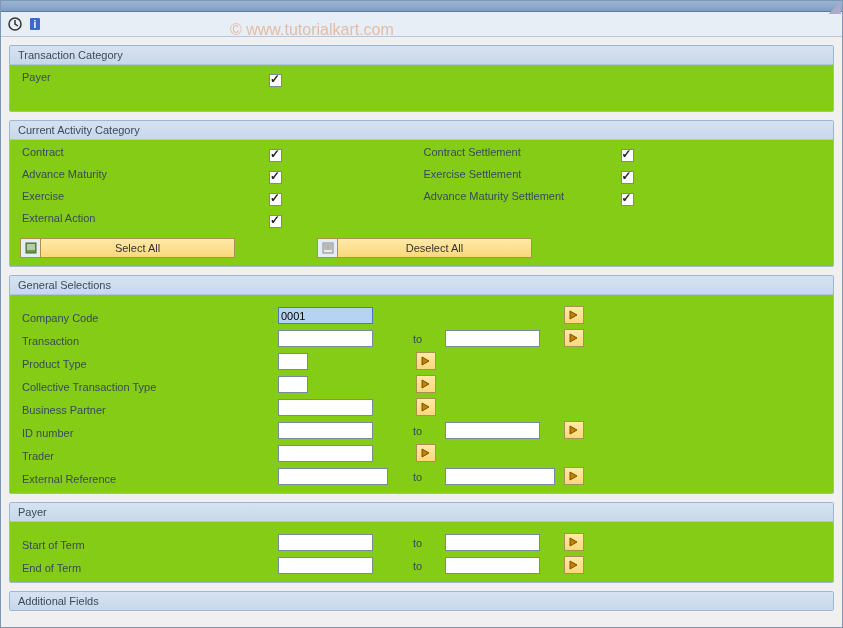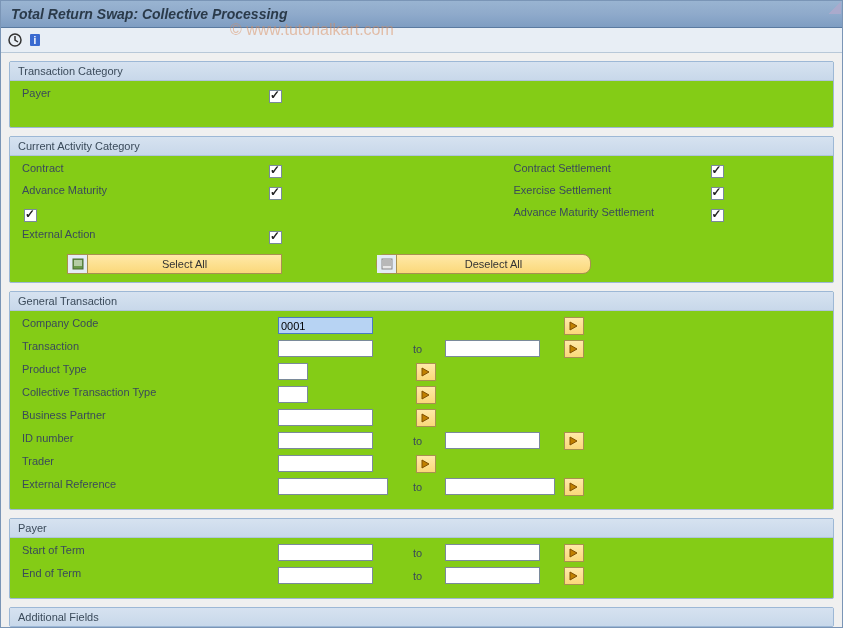--- a/index.html
+++ b/index.html
@@ -91,23 +91,22 @@
     flex: 1;
   }
   .col2 .form-label {
     width: 195px;
   }
   .col2-cb {
     width: 90px;
   }
   .btn-row {
     display: flex;
-    gap: 16px;
+    gap: 4px;
     margin-top: 4px;
-    margin-left: 47px;
   }
   .sap-btn {
     display: inline-flex;
     align-items: center;
     height: 20px;
     background: linear-gradient(to bottom, #ffe9a8, #fad87a);
     border: 1px solid #a89050;
     cursor: pointer;
     font-size: 11px;
     color: #333;
@@ -119,21 +118,21 @@
     border-right: 1px solid #a89050;
     display: inline-flex;
     align-items: center;
     justify-content: center;
   }
   .sap-btn .btn-label {
     flex: 1;
     text-align: center;
   }
   .btn-select { width: 215px; }
-  .btn-deselect { width: 215px; margin-left: 78px; border-radius: 8px;}
+  .btn-deselect { width: 215px; margin-left: 78px;}
   .txt-in {
     height: 17px;
     border: 1px solid #7a8a9a;
     background: #fff;
     font-size: 11px;
     padding: 0 2px;
   }
   .txt-in.selected { background:#b7d3f3; border:1px solid #4a7ac0;}
   .txt-in.narrow { width: 30px;}
   .txt-in.med { width: 95px;}
@@ -150,21 +149,21 @@
     height: 18px;
     background: linear-gradient(to bottom,#ffe9a8,#fad87a);
     border: 1px solid #a89050;
     display: inline-flex;
     align-items: center;
     justify-content: center;
     cursor: pointer;
     margin-left: 6px;
   }
   .arrow-btn svg { width:10px;height:10px;}
-  .gs-row { display:flex; align-items:flex-start; height:23px;}
+  .gs-row { display:flex; align-items:flex-end; height:23px;}
   .gs-label { width:258px; color:#3a4a5a; padding-left:2px;}
   .gs-input-col { width:125px; display:flex; align-items:center;}
   .gs-to-col { width:155px; display:flex; align-items:center;}
   .gs-arrow-col { width:40px; display:flex; align-items:center;}
   .watermark {
     position: absolute;
     top: 21px;
     left: 230px;
     color: rgba(220,140,90,0.5);
     font-size: 16px;
@@ -177,21 +176,20 @@
     right: 2px;
     width: 12px;
     height: 12px;
     background: linear-gradient(135deg, transparent 50%, #aac 50%);
   }
 </style>
 </head>
 <body>
 
 <div class="titlebar">
-  <span class="titlebar-text">Total Return Swap: Collective Processing</span>
   <div class="corner"></div>
 </div>
 
 <div class="toolbar">
   <span class="toolbar-icon">
     <svg viewBox="0 0 16 16">
         <circle cx="8" cy="8" r="6" fill="none" stroke="#333" stroke-width="1.5"></circle>
         <path d="M8 4v4l3 2" stroke="#333" stroke-width="1.5" fill="none"></path>
       </svg>
   </span>
@@ -223,28 +221,29 @@
       <div class="col">
         <div class="form-row">
             <span class="form-label">Contract</span>
             <input type="checkbox" class="checkbox" checked="" style="">
           </div>
         <div class="form-row">
             <span class="form-label">Advance Maturity</span>
             <input type="checkbox" class="checkbox" checked="" style="">
           </div>
         <div class="form-row">
+            <span class="form-label">Exercise</span>
             <input type="checkbox" class="checkbox" checked="" style="">
           </div>
         <div class="form-row">
             <span class="form-label">External Action</span>
             <input type="checkbox" class="checkbox" checked="" style="">
           </div>
       </div>
-      <div class="col col2" style="display:flex;">
+      <div class="col col2" style="display:flex;flex-direction:column;">
         <div class="col2-cb"></div>
         <div style="flex:1">
           <div class="form-row">
               <span class="form-label">Contract Settlement</span>
               <input type="checkbox" class="checkbox" checked="" style="">
             </div>
           <div class="form-row">
               <span class="form-label">Exercise Settlement</span>
               <input type="checkbox" class="checkbox" checked="" style="">
             </div>
@@ -272,21 +271,21 @@
               <path d="M2 3h8M2 5h8M2 7h8" stroke="#888"></path>
             </svg>
           </span>
         <span class="btn-label">Deselect All</span>
       </div>
     </div>
   </div>
 </div>
 
 <div class="groupbox">
-  <div class="groupbox-title">General Transaction</div>
+  <div class="groupbox-title">General Selections</div>
   <div class="groupbox-body">
     <div class="gs-row">
       <span class="gs-label">Company Code</span>
       <div class="gs-input-col">
           <input class="txt-in med selected" value="0001" style="">
         </div>
       <div class="gs-to-col"></div>
       <div class="gs-arrow-col">
           <span class="arrow-btn">
             <svg viewBox="0 0 10 10">

